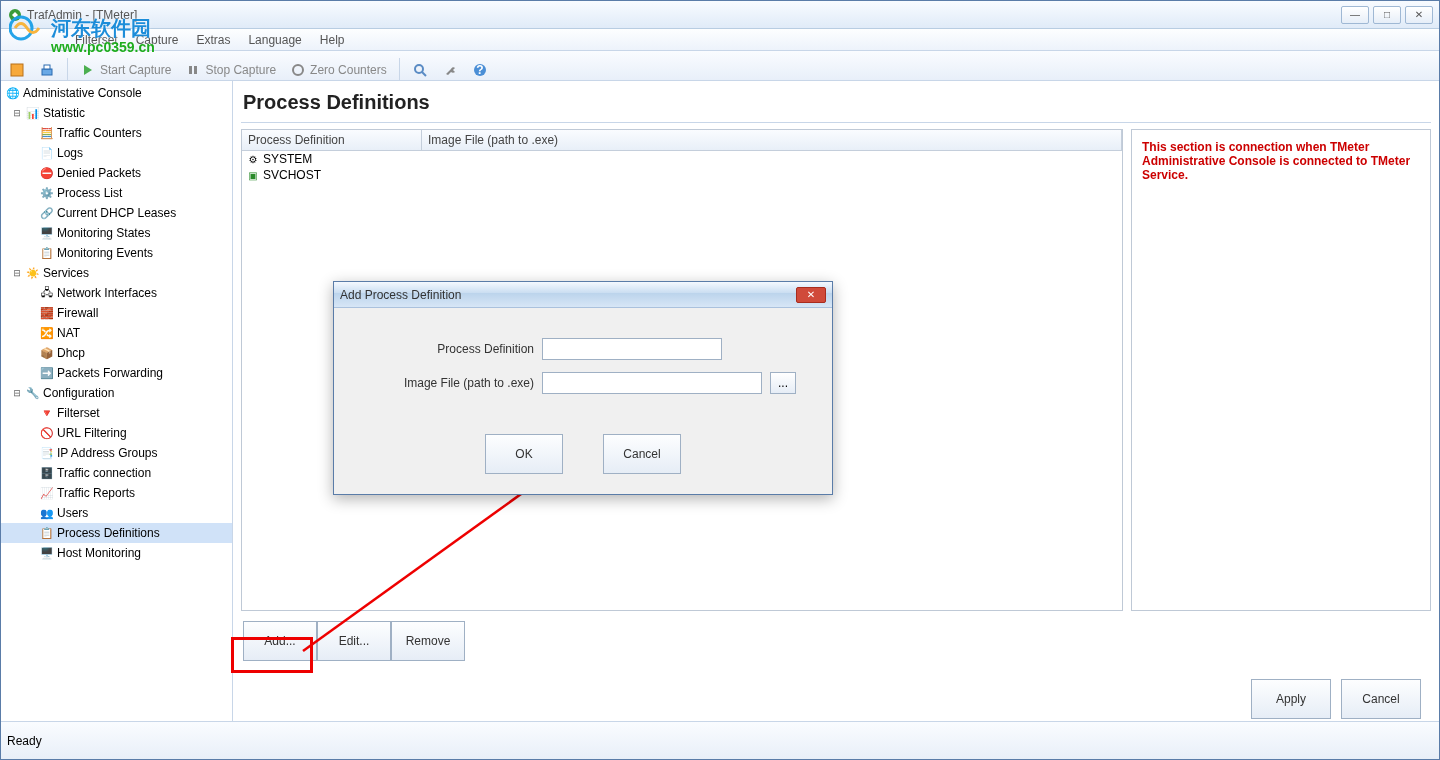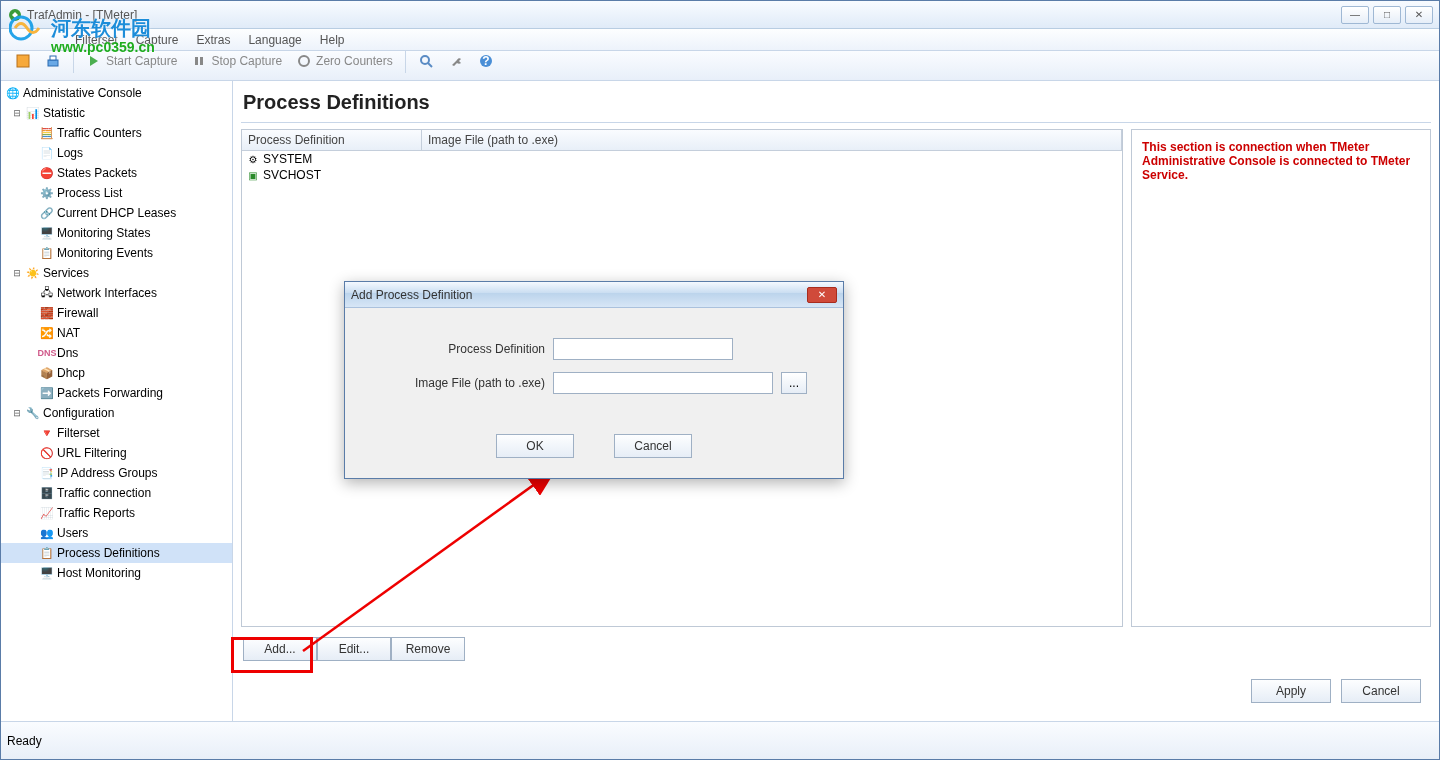--- a/index.html
+++ b/index.html
@@ -5,21 +5,21 @@
 * { box-sizing: border-box; font-family: "Segoe UI", Tahoma, sans-serif; font-size: 12px; }
 body { margin: 0; background: #fff; overflow: hidden; }
 .window { width: 1440px; height: 760px; border: 1px solid #5a7ca8; position: relative; background: #fff; display: flex; flex-direction: column; }
 .titlebar { height: 28px; background: linear-gradient(#f8fbff,#e0ebf8); border-bottom: 1px solid #b8cde2; display: flex; align-items: center; padding: 0 6px; }
 .titlebar .icon { width: 16px; height: 16px; margin-right: 4px; display:flex;align-items:center;justify-content:center;}
 .titlebar .title { color: #555; flex: 1; }
 .winbtns { display: flex; gap: 4px; }
 .winbtn { width: 28px; height: 18px; border: 1px solid #9fb8d4; border-radius: 2px; background: linear-gradient(#fff,#e6eef8); display: flex; align-items: center; justify-content: center; color: #555; cursor: pointer; font-size:10px;}
 .menubar { height: 22px; background: linear-gradient(#fdfeff,#edf3fb); border-bottom: 1px solid #c8d6e8; display: flex; align-items: center; padding: 0 4px; gap: 2px; }
 .menubar span { padding: 2px 8px; color: #555; cursor: pointer; }
-.toolbar { height: 30px; background: linear-gradient(#fafcff,#e8eff9); border-bottom: 1px solid #c8d6e8; display: flex; align-items: flex-start; padding: 0 8px; gap: 2px; }
+.toolbar { height: 30px; background: linear-gradient(#fafcff,#e8eff9); border-bottom: 1px solid #c8d6e8; display: flex; align-items: flex-end; padding: 0 2px; gap: 2px; }
 .tbtn { display: flex; align-items: center; gap: 4px; padding: 2px 6px; color: #888; cursor: pointer; border-radius:2px;}
 .tbicon { width: 16px; height: 16px; display:flex;align-items:center;justify-content:center;}
 .sep { width: 1px; height: 22px; background: #c8d6e8; margin: 0 4px; }
 .body { flex: 1; display: flex; min-height:0;}
 .sidebar { width: 232px; border-right: 1px solid #c8d6e8; background: #fff; padding: 2px 0; overflow:auto;}
 .tree-item { display: flex; align-items: center; padding: 2px 4px; gap: 2px; cursor: pointer; white-space:nowrap;}
 .tree-item.selected { background: #d0e2f8; }
 .expander { width: 12px; height: 12px; display:flex;align-items:center;justify-content:center; font-size:9px; color:#666;}
 .ticon { width: 16px; height: 16px; display:flex;align-items:center;justify-content:center;font-size:11px;}
 .content { flex: 1; display: flex; flex-direction: column; padding: 6px 8px; position: relative; min-width:0;}
@@ -27,21 +27,21 @@
 .content-row { flex: 1; display: flex; gap: 8px; margin-top: 6px; min-height:0;}
 .listpanel { flex: 1; display: flex; flex-direction: column; border: 1px solid #bfc9d6; min-width:0;}
 .list-header { display: flex; background: linear-gradient(#fafcff,#e8eff8); border-bottom: 1px solid #c4cedb; }
 .list-header div { padding: 3px 6px; border-right: 1px solid #c4cedb; color: #444; }
 .list-body { flex: 1; background: #fff; }
 .list-row { display: flex; align-items: center; padding: 1px 4px; gap: 3px; }
 .ricon { width: 14px; height: 14px; display:flex;align-items:center;justify-content:center;font-size:10px;}
 .rightpanel { width: 300px; border: 1px solid #bfc9d6; padding: 10px; }
 .rightpanel .notice { color: #c00; font-weight: bold; }
 .bottom-btns { display: flex; padding: 10px 2px; }
-.btn { min-width: 74px; height: 24px; border: 1px solid #9fb0c4; background: linear-gradient(#fdfeff,#e6edf6); color: #333; cursor: pointer; display:flex;align-items:center;justify-content:center;}
+.btn { min-width: 74px; height: 40px; border: 1px solid #9fb0c4; background: linear-gradient(#fdfeff,#e6edf6); color: #333; cursor: pointer; display:flex;align-items:center;justify-content:center;}
 .footer-btns { display:flex; justify-content:flex-end; gap:10px; padding: 8px 10px; height: 44px; }
 .statusbar { height: 38px; border-top: 1px solid #c8d6e8; background: linear-gradient(#fafcff,#e8eff8); display: flex; align-items: center; padding: 12px 6px; }
 .status-sep { flex: 1; }
 .status-right { border-left:1px solid #c8d6e8; padding-left:8px; width:480px;}
 .status-end { width:20px;border-left:1px solid #c8d6e8;}
 .dialog { position: absolute; left: 341px; top: 280px; width: 500px; border: 1px solid #5a7ca8; background: #f0f0f0; box-shadow: 0 4px 14px rgba(0,0,0,0.3); z-index:20;}
 .dialog-title { height: 26px; background: linear-gradient(#f4f9ff 0%,#c9ddf1 45%,#bcd4ec 46%,#d7e6f6 100%); display: flex; align-items: center; padding: 0 6px; color: #333; border-bottom:1px solid #aac1dd;}
 .dialog-title span { flex: 1; }
 .dclose { width: 30px; height: 16px; background: #d04a3a; border: 1px solid #a82c1e; border-radius: 2px; color: #fff; display:flex;align-items:center;justify-content:center;cursor:pointer;font-size:10px;}
 .dialog-body { padding: 30px 20px 20px; }
@@ -181,21 +181,21 @@
       <div class="tree-item" style="padding-left:38px;">
           <span class="ticon">🧮</span>
           <span>Traffic Counters</span>
         </div>
       <div class="tree-item" style="padding-left:38px;">
           <span class="ticon">📄</span>
           <span>Logs</span>
         </div>
       <div class="tree-item" style="padding-left:38px;">
           <span class="ticon">⛔</span>
-          <span>States Packets</span>
+          <span>Denied Packets</span>
         </div>
       <div class="tree-item" style="padding-left:38px;">
           <span class="ticon">⚙️</span>
           <span>Process List</span>
         </div>
       <div class="tree-item" style="padding-left:38px;">
           <span class="ticon">🔗</span>
           <span>Current DHCP Leases</span>
         </div>
       <div class="tree-item" style="padding-left:38px;">
@@ -215,24 +215,20 @@
           <span class="ticon">🖧</span>
           <span>Network Interfaces</span>
         </div>
       <div class="tree-item" style="padding-left:38px;">
           <span class="ticon">🧱</span>
           <span>Firewall</span>
         </div>
       <div class="tree-item" style="padding-left:38px;">
           <span class="ticon">🔀</span>
           <span>NAT</span>
-        </div>
-      <div class="tree-item" style="padding-left:38px;">
-          <span class="ticon" style="color:#d05a8a;font-size:9px;font-weight:bold;">DNS</span>
-          <span>Dns</span>
         </div>
       <div class="tree-item" style="padding-left:38px;">
           <span class="ticon">📦</span>
           <span>Dhcp</span>
         </div>
       <div class="tree-item" style="padding-left:38px;">
           <span class="ticon">➡️</span>
           <span>Packets Forwarding</span>
         </div>
       <div class="tree-item" style="padding-left:10px;">
@@ -314,21 +310,21 @@
 
       <svg class="arrow-svg" style="left:60px; top:380px;" width="280" height="200">
         <defs>
             <marker id="ah" markerWidth="12" markerHeight="10" refX="10" refY="5" orient="auto">
               <path d="M0 0 L12 5 L0 10 Z" fill="#e00"></path>
             </marker>
           </defs>
         <line x1="10" y1="190" x2="260" y2="10" stroke="#e00" stroke-width="2.5" marker-end="url(#ah)"></line>
       </svg>
 
-      <div class="dialog" style="top:200px; left:100px;margin-left:11px;">
+      <div class="dialog" style="top:200px; left:100px;">
         <div class="dialog-title">
           <span>Add Process Definition</span>
           <div class="dclose">✕</div>
         </div>
         <div class="dialog-body">
           <div class="frow">
             <label>Process Definition</label>
             <input class="finput" style="width: 180px;" value="">
           </div>
           <div class="frow">

